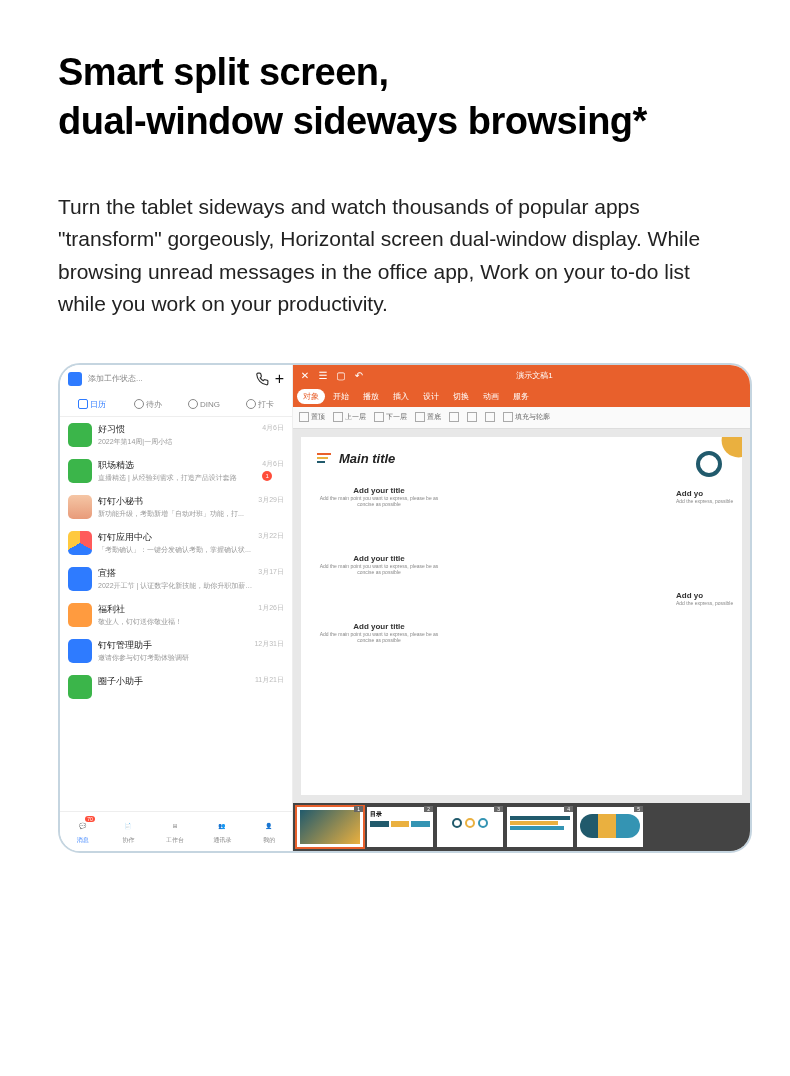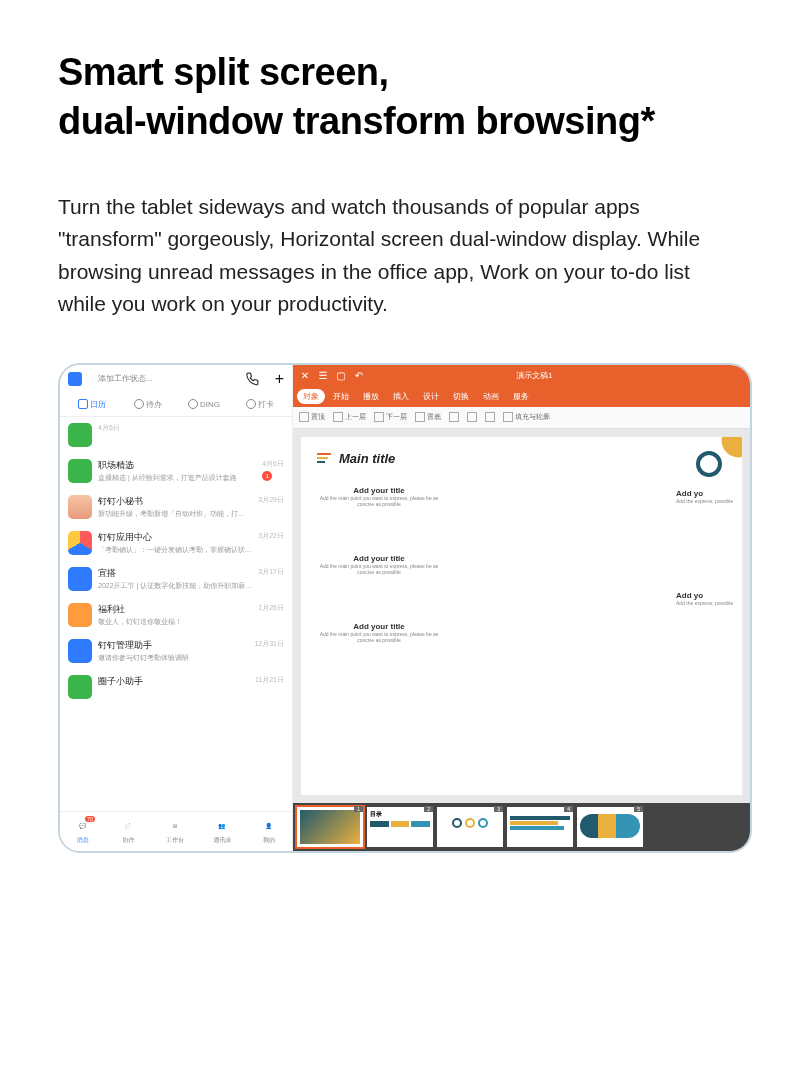--- a/index.html
+++ b/index.html
@@ -2,21 +2,21 @@
 <html><head>
 <meta charset="utf-8">
 <style>
 * { margin:0; padding:0; box-sizing:border-box; font-family:-apple-system,BlinkMacSystemFont,"Segoe UI",sans-serif; }
 body { width:790px; height:1076px; background:#fff; overflow:hidden; }
 .page { padding:48px 58px 0; }
 .headline { font-size:38px; font-weight:600; line-height:1.3; letter-spacing:-0.5px; margin-bottom:26px; }
 .body-text { font-size:21px; line-height:1.55; color:#222; margin-bottom:42px;margin-top:44px; }
 .tablet { width:694px; height:490px; margin:0 auto; border:2px solid #c5d5e0; border-radius:22px; overflow:hidden; display:flex; background:#fff; position:relative; }
 .left-pane { width:233px; height:100%; background:#fff; display:flex; flex-direction:column; font-size:9px; border-right:1px solid #eee; }
-.lp-header { height:28px; display:flex; align-items:center; padding:0 8px; gap:16px; }
+.lp-header { height:28px; display:flex; align-items:center; padding:0 8px; gap:6px; }
 .lp-status { width:14px; height:14px; background:#2e7bff; border-radius:3px; }
 .lp-status-text { color:#888; font-size:8px; flex:1; }
 .lp-phone { width:14px; height:14px; color:#333; }
 .lp-plus { font-size:16px; color:#111; font-weight:300; }
 .lp-tabs { height:24px; display:flex; align-items:center; border-bottom:1px solid #eee; padding:0 4px; }
 .lp-tab { flex:1; display:flex; align-items:center; justify-content:center; gap:2px; font-size:8px; color:#888; }
 .lp-tab.active { color:#2e7bff; }
 .lp-tab-icon { width:10px; height:10px; border:1px solid currentColor; border-radius:2px; }
 .lp-list { flex:1; overflow:hidden; }
 .lp-item { display:flex; padding:6px 8px; gap:6px; align-items:flex-start; }
@@ -67,21 +67,21 @@
 .thumb { width:66px; height:40px; background:#fff; position:relative; flex-shrink:0; padding:3px; font-size:4px; }
 .thumb-num { position:absolute; top:-1px; right:0; background:#666; color:#fff; font-size:5px; padding:0 3px; }
 .thumb.active { outline:2px solid #e8602c; }
 </style>
 </head>
 <body>
 
 <div class="page">
   <div class="headline">
     <span>Smart split screen,</span><br>
-    <span>dual-window transform browsing*</span>
+    <span>dual-window sideways browsing*</span>
   </div>
   <div class="body-text">Turn the tablet sideways and watch thousands of popular apps "transform" gorgeously, Horizontal screen dual-window display. While browsing unread messages in the office app, Work on your to-do list while you work on your productivity.</div>
 
   <div class="tablet">
 
     <div class="left-pane">
       <div class="lp-header">
         <div class="lp-status"></div>
         <div class="lp-status-text">添加工作状态...</div>
         <div class="lp-phone"><svg viewBox="0 0 24 24" width="14" height="14" fill="none" stroke="#333" stroke-width="2">
@@ -103,20 +103,24 @@
             <span>DING</span>
           </div>
         <div class="lp-tab">
             <span class="lp-tab-icon" style="border-radius:50%"></span>
             <span>打卡</span>
           </div>
       </div>
       <div class="lp-list" id="lp-list">
           <div class="lp-item">
             <div class="lp-avatar" style="background: rgb(59, 181, 74);"></div>
+            <div class="lp-item-text">
+              <div class="lp-item-title">好习惯</div>
+              <div class="lp-item-sub">2022年第14周|一周小结</div>
+            </div>
             <div>
               <div class="lp-item-time">4月6日</div>
             </div>
           </div>
           <div class="lp-item">
             <div class="lp-avatar" style="background: rgb(59, 181, 74);"></div>
             <div class="lp-item-text">
               <div class="lp-item-title">职场精选</div>
               <div class="lp-item-sub">直播精选 | 从经验到需求，打造产品设计套路</div>
             </div>

